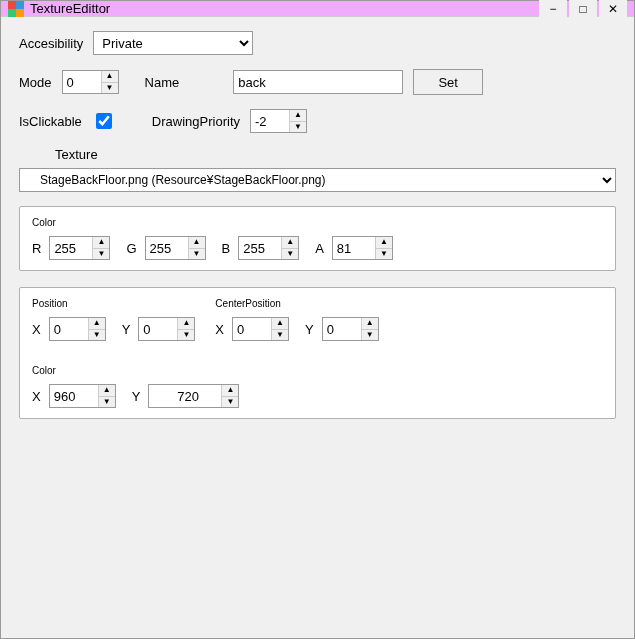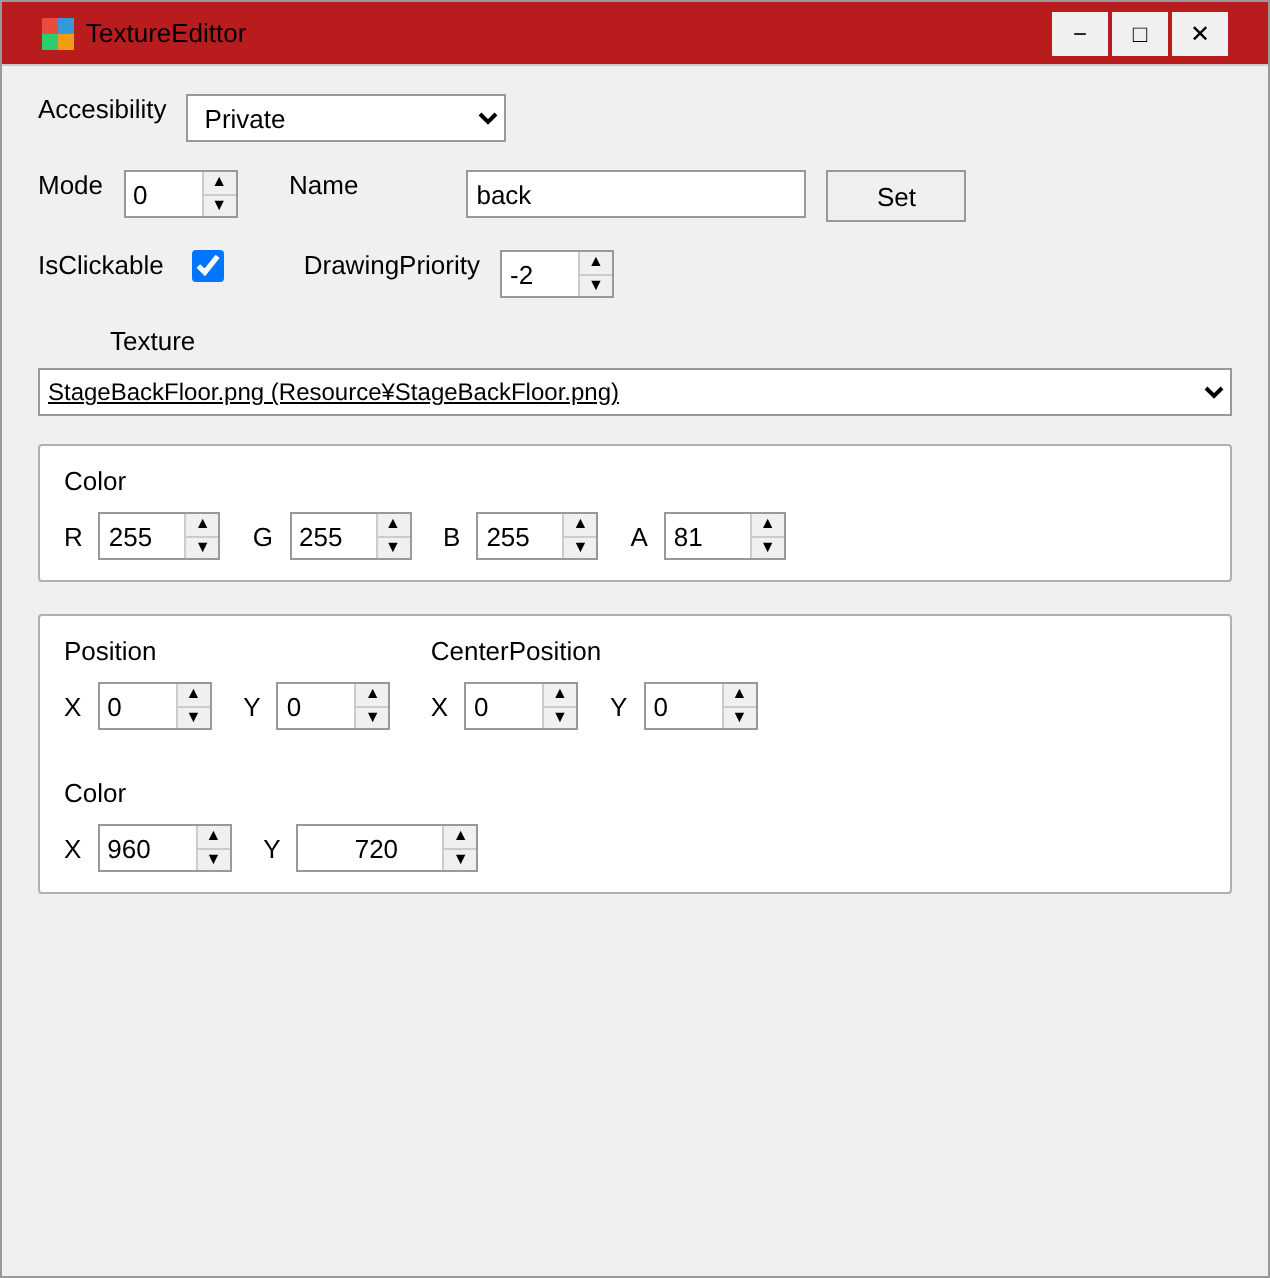--- a/index.html
+++ b/index.html
@@ -19,25 +19,25 @@
     .window {
       width: 635px;
       height: 639px;
       background: #f0f0f0;
       border: 1px solid #999;
       display: flex;
       flex-direction: column;
     }
 
     .title-bar {
-      background: #b91c1c;
-      display: flex;
-      align-items: center;
-      height: 32px;
-      padding: 0 20px;
+      background: #f0abfc;
+      display: flex;
+      align-items: center;
+      height: 16px;
+      padding: 0 7px;
       border-bottom: 1px solid #ccc;
       flex-shrink: 0;
     }
 
     .title-bar-icon {
       width: 16px;
       height: 16px;
       margin-right: 6px;
       flex-shrink: 0;
     }
@@ -67,21 +67,21 @@
     }
 
     .content {
       padding: 14px 18px;
       flex: 1;
       overflow: auto;
     }
 
     .row {
       display: flex;
-      align-items: flex-start;
+      align-items: center;
       margin-bottom: 14px;
       gap: 10px;
     }
 
     .label {
       font-size: 13px;
       color: #000;
       white-space: nowrap;
     }
 
@@ -165,35 +165,34 @@
       color: #000;
       margin-left: 36px;
     }
 
     .texture-select {
       width: 100%;
       height: 24px;
       border: 1px solid #999;
       background: #fff;
       font-size: 12px;
-      padding: 0 0;
+      padding: 0 16px;
       appearance: auto;
-      text-decoration: underline;
     }
 
     .group-box {
       border: 1px solid #b0b0b0;
       background: #fff;
       padding: 10px 12px;
       margin-bottom: 16px;
       border-radius: 2px;
     }
 
     .group-box-title {
-      font-size: 13px;
+      font-size: 10px;
       margin-bottom: 8px;
       color: #000;
     }
 
     .color-row {
       display: flex;
       align-items: center;
       gap: 8px;
     }
 

